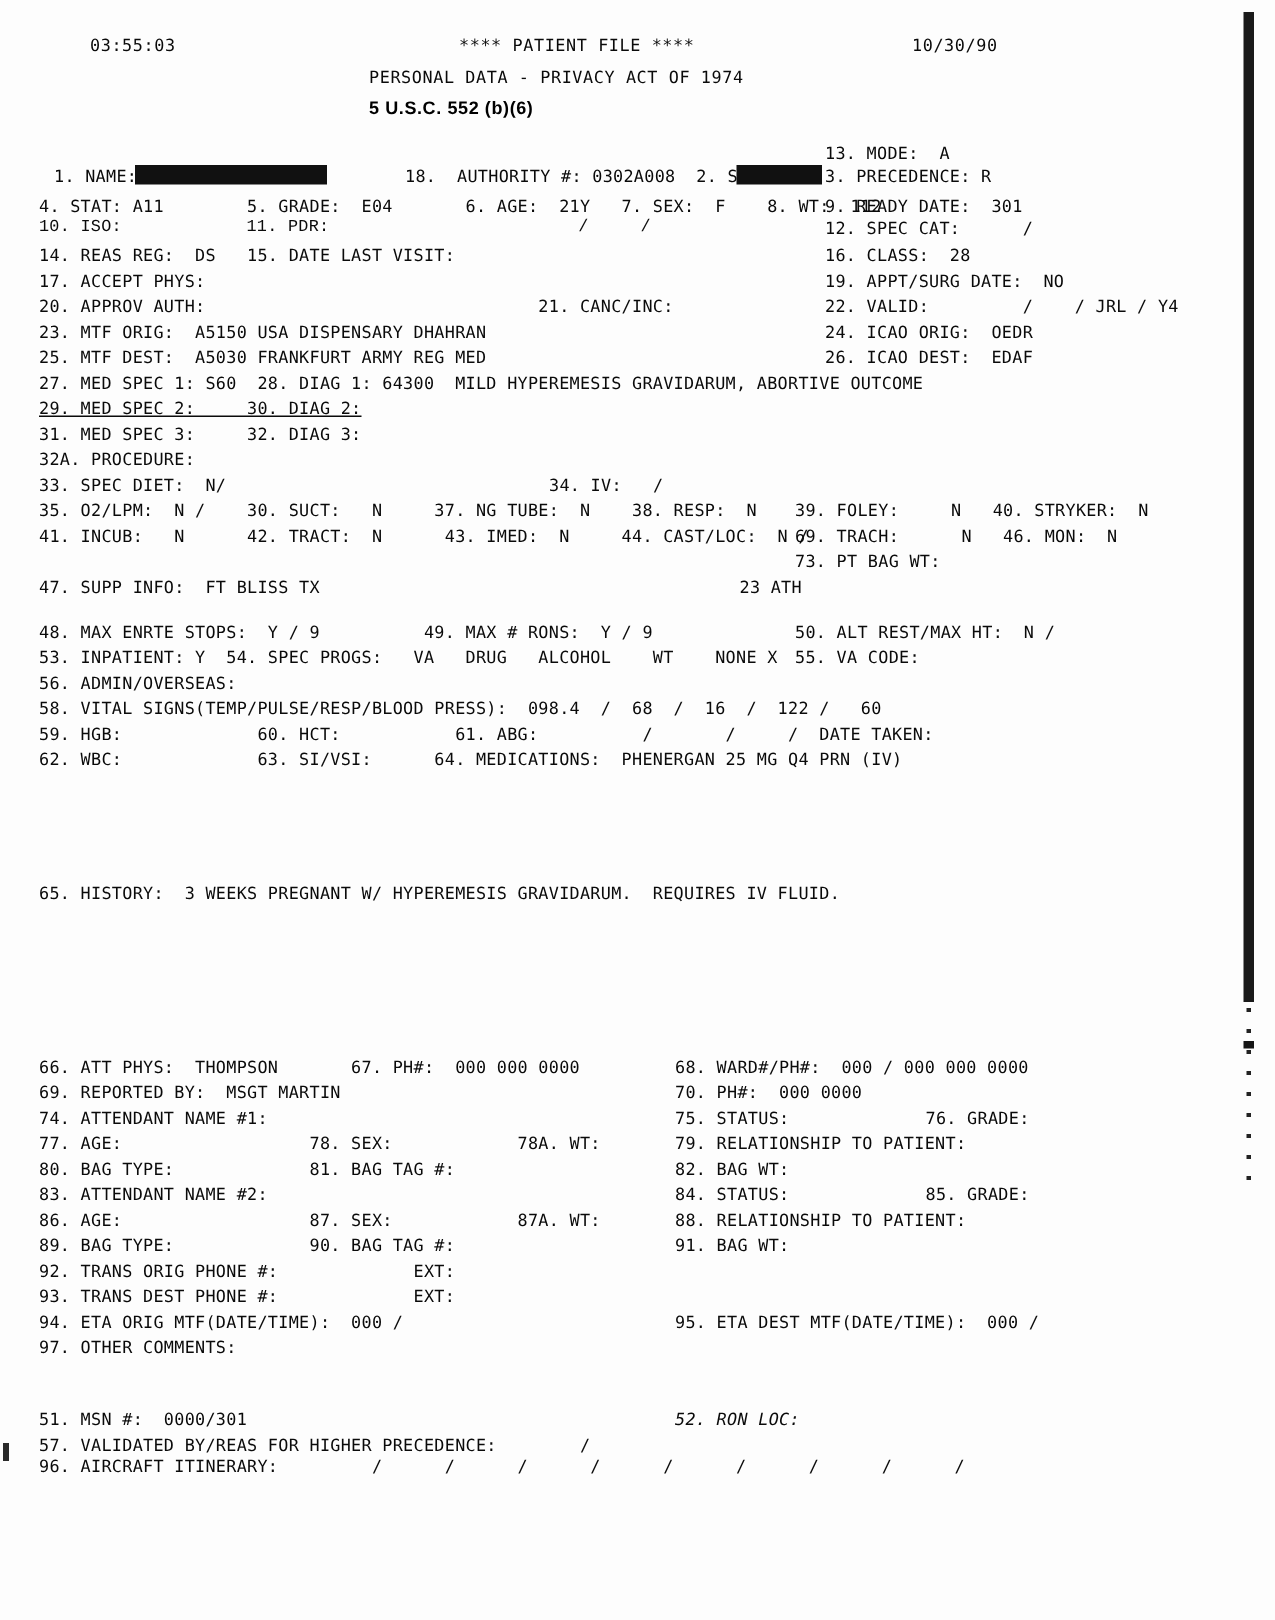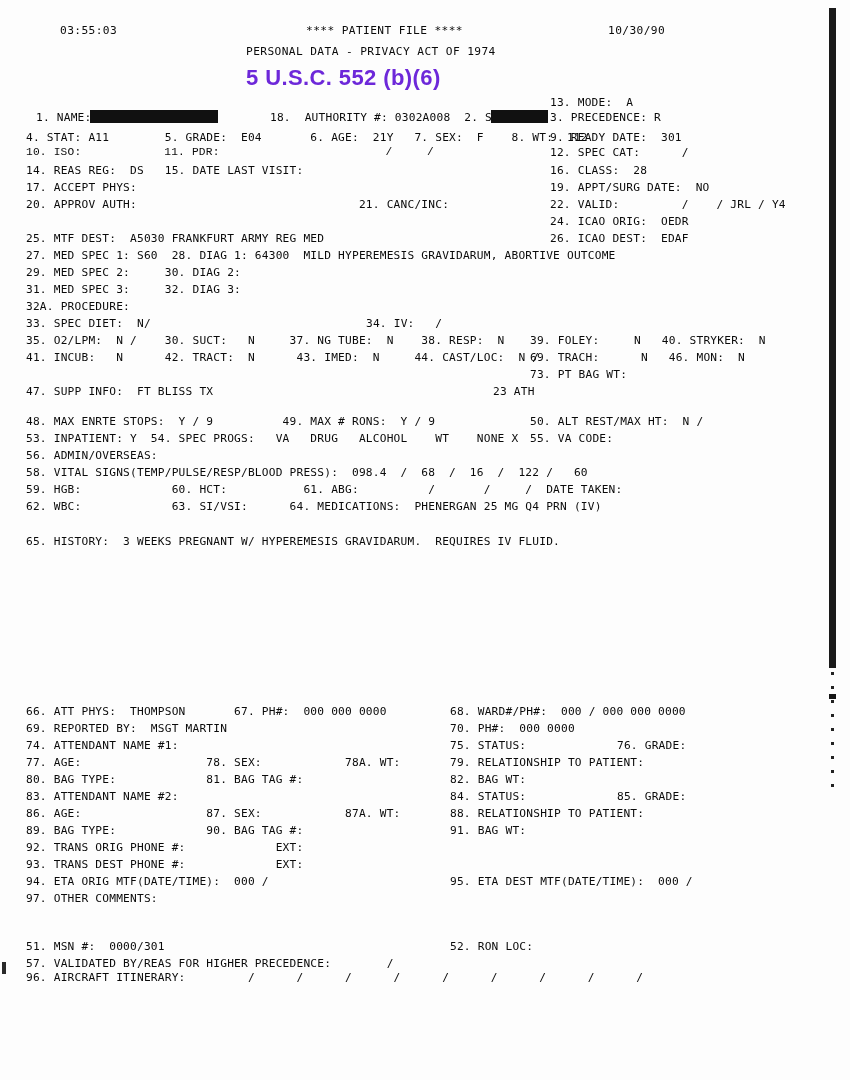--- a/index.html
+++ b/index.html
@@ -69,23 +69,23 @@
     white-space: pre;
     font-size: 11.2px;
     line-height: 13px;
     letter-spacing: 0.4px;
   }
   .title552 {
     position: absolute;
     white-space: pre;
     font-family: "Liberation Sans", sans-serif;
     font-weight: bold;
-    font-size: 22px;
+    font-size: 12px;
     letter-spacing: 0.4px;
-    color: #6d28d9;
+    color: #000000;
   }
   .redact {
     display: inline-block;
     background: #111;
     height: 11px;
     vertical-align: -1px;
   }
 </style>
 </head>
 <body>
@@ -119,27 +119,28 @@
 
   <div class="ln" style="left:26px; top:164px;">14. REAS REG:  DS   15. DATE LAST VISIT:</div>
   <div class="ln" style="left:550px; top:164px;">16. CLASS:  28</div>
 
   <div class="ln" style="left:26px; top:181px;">17. ACCEPT PHYS:</div>
   <div class="ln" style="left:550px; top:181px;">19. APPT/SURG DATE:  NO</div>
 
   <div class="ln" style="left:26px; top:198px;">20. APPROV AUTH:                                21. CANC/INC:</div>
   <div class="ln" style="left:550px; top:198px;">22. VALID:         /    / JRL / Y4</div>
 
+  <div class="ln" style="left:26px; top:215px;">23. MTF ORIG:  A5150 USA DISPENSARY DHAHRAN</div>
   <div class="ln" style="left:550px; top:215px;">24. ICAO ORIG:  OEDR</div>
 
   <div class="ln" style="left:26px; top:232px;">25. MTF DEST:  A5030 FRANKFURT ARMY REG MED</div>
   <div class="ln" style="left:550px; top:232px;">26. ICAO DEST:  EDAF</div>
 
   <div class="ln" style="left:26px; top:249px;">27. MED SPEC 1: S60  28. DIAG 1: 64300  MILD HYPEREMESIS GRAVIDARUM, ABORTIVE OUTCOME</div>
-  <div class="ln" style="left:26px; top:266px;">29. MED SPEC 2:     30. DIAG 2:</div>
+  <div class="ln" style="left:26px; top:266px;text-decoration:underline;">29. MED SPEC 2:     30. DIAG 2:</div>
   <div class="ln" style="left:26px; top:283px;">31. MED SPEC 3:     32. DIAG 3:</div>
   <div class="ln" style="left:26px; top:300px;">32A. PROCEDURE:</div>
 
   <div class="ln" style="left:26px; top:317px;">33. SPEC DIET:  N/</div>
   <div class="ln" style="left:366px; top:317px;">34. IV:   /</div>
 
   <div class="ln" style="left:26px; top:334px;">35. O2/LPM:  N /    30. SUCT:   N     37. NG TUBE:  N    38. RESP:  N</div>
   <div class="ln" style="left:530px; top:334px;">39. FOLEY:     N   40. STRYKER:  N</div>
 
   <div class="ln" style="left:26px; top:351px;">41. INCUB:   N      42. TRACT:  N      43. IMED:  N     44. CAST/LOC:  N /</div>
@@ -154,21 +155,21 @@
   <div class="ln" style="left:530px; top:415px;">50. ALT REST/MAX HT:  N /</div>
 
   <div class="ln" style="left:26px; top:432px;">53. INPATIENT: Y  54. SPEC PROGS:   VA   DRUG   ALCOHOL    WT    NONE X</div>
   <div class="ln" style="left:530px; top:432px;">55. VA CODE:</div>
 
   <div class="ln" style="left:26px; top:449px;">56. ADMIN/OVERSEAS:</div>
   <div class="ln" style="left:26px; top:466px;">58. VITAL SIGNS(TEMP/PULSE/RESP/BLOOD PRESS):  098.4  /  68  /  16  /  122 /   60</div>
   <div class="ln" style="left:26px; top:483px;">59. HGB:             60. HCT:           61. ABG:          /       /     /  DATE TAKEN:</div>
   <div class="ln" style="left:26px; top:500px;">62. WBC:             63. SI/VSI:      64. MEDICATIONS:  PHENERGAN 25 MG Q4 PRN (IV)</div>
 
-  <div class="ln" style="left:26px; top:535px;">65. HISTORY:  3 WEEKS PREGNANT W/ HYPEREMESIS GRAVIDARUM.  REQUIRES IV FLUID.</div>
+  <div class="ln" style="left:26px; top:589px;">65. HISTORY:  3 WEEKS PREGNANT W/ HYPEREMESIS GRAVIDARUM.  REQUIRES IV FLUID.</div>
 
   <div class="ln" style="left:26px; top:705px;">66. ATT PHYS:  THOMPSON       67. PH#:  000 000 0000</div>
   <div class="ln" style="left:450px; top:705px;">68. WARD#/PH#:  000 / 000 000 0000</div>
 
   <div class="ln" style="left:26px; top:722px;">69. REPORTED BY:  MSGT MARTIN</div>
   <div class="ln" style="left:450px; top:722px;text-align:right;">70. PH#:  000 0000</div>
 
   <div class="ln" style="left:26px; top:739px;">74. ATTENDANT NAME #1:</div>
   <div class="ln" style="left:450px; top:739px;">75. STATUS:</div>
   <div class="ln" style="left:617px; top:739px;">76. GRADE:</div>
@@ -191,18 +192,18 @@
 
   <div class="ln" style="left:26px; top:841px;">92. TRANS ORIG PHONE #:             EXT:</div>
   <div class="ln" style="left:26px; top:858px;">93. TRANS DEST PHONE #:             EXT:</div>
 
   <div class="ln" style="left:26px; top:875px;">94. ETA ORIG MTF(DATE/TIME):  000 /</div>
   <div class="ln" style="left:450px; top:875px;">95. ETA DEST MTF(DATE/TIME):  000 /</div>
 
   <div class="ln" style="left:26px; top:892px;">97. OTHER COMMENTS:</div>
 
   <div class="ln" style="left:26px; top:940px;">51. MSN #:  0000/301</div>
-  <div class="ln" style="left:450px; top:940px;">52. RON LOC:</div>
+  <div class="ln" style="left:450px; top:940px;font-style:italic;">52. RON LOC:</div>
 
   <div class="ln" style="left:26px; top:957px;">57. VALIDATED BY/REAS FOR HIGHER PRECEDENCE:        /</div>
   <div class="ln" style="left:26px; top:971px;">96. AIRCRAFT ITINERARY:         /      /      /      /      /      /      /      /      /</div>
 
 </div>
 
 </body></html>

